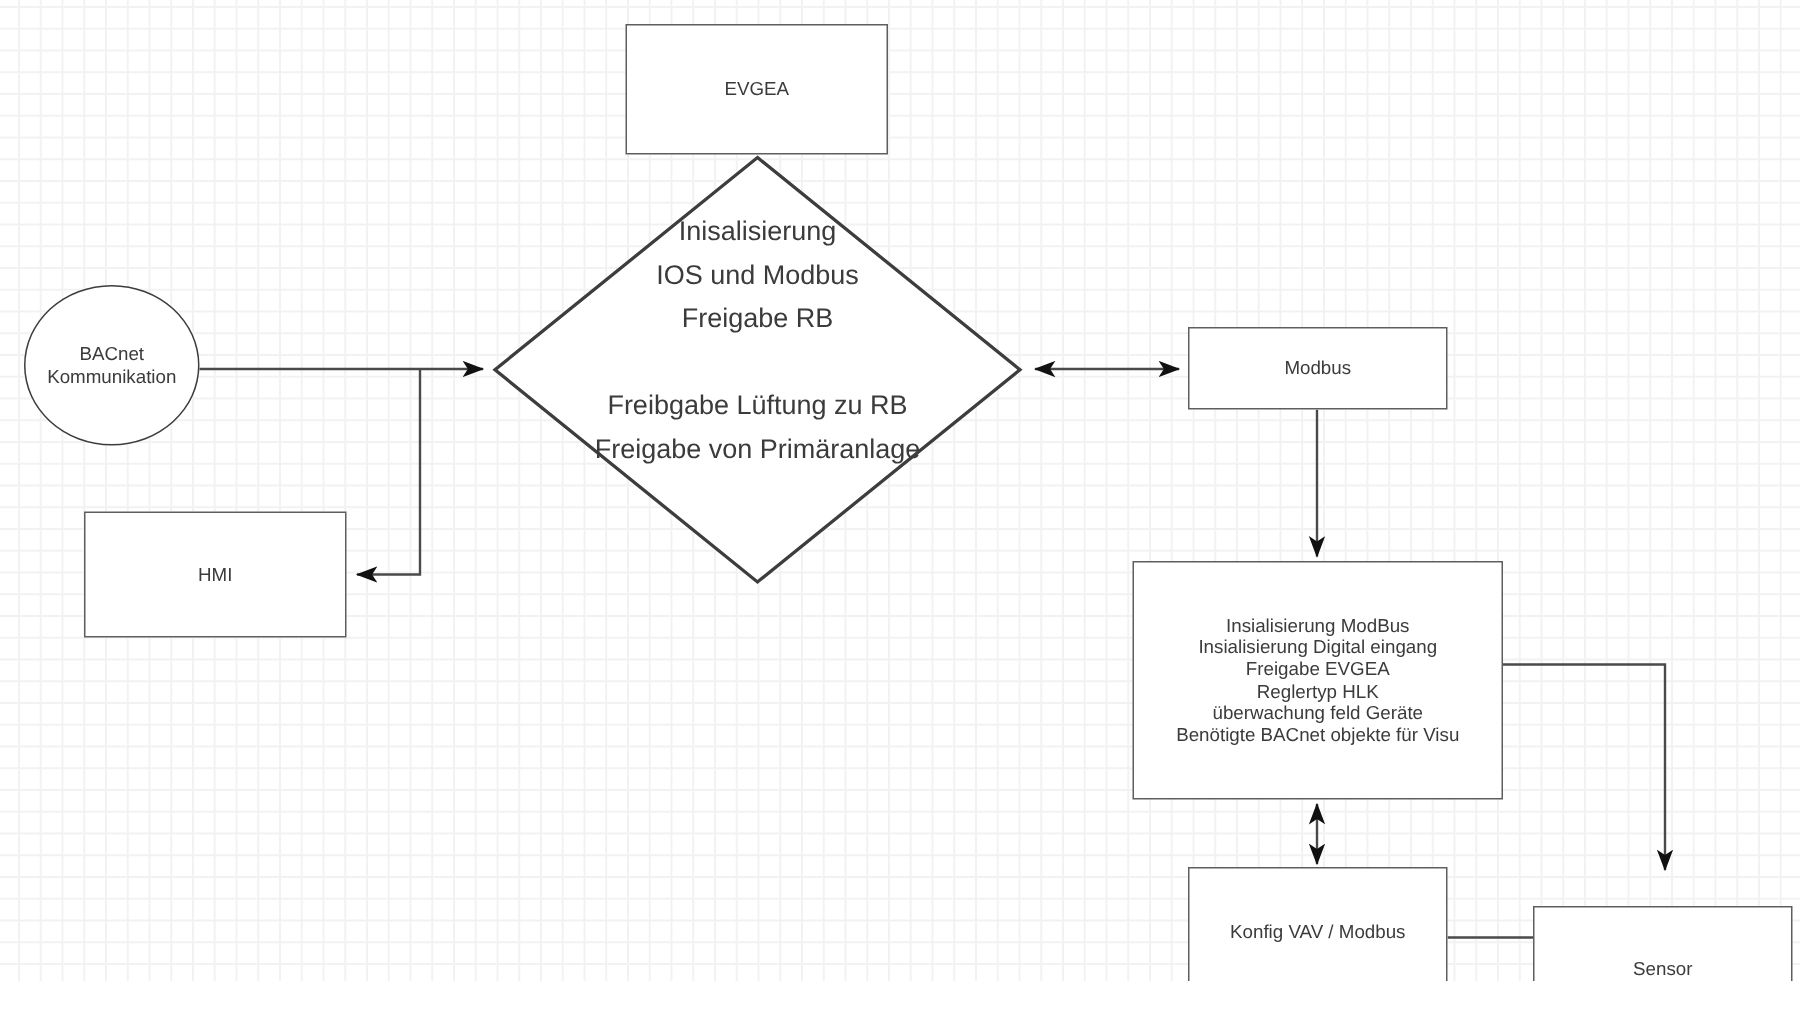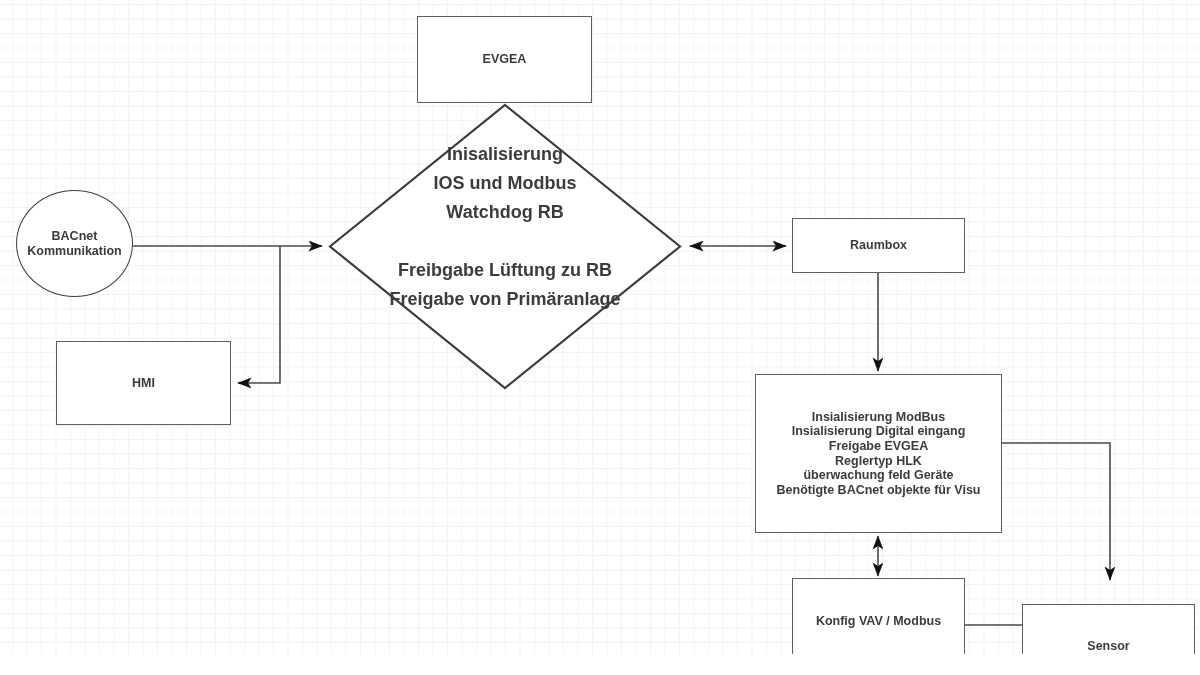--- a/index.html
+++ b/index.html
@@ -26,21 +26,20 @@
     background-size:
       14.5px 14.5px,
       14.5px 14.5px,
       58px 58px,
       58px 58px;
     background-position:
       12px 4px,
       12px 4px,
       12px 4px,
       12px 4px;
-    font-weight: bold;
   }
   #edges {
     position: absolute;
     left: 0;
     top: 0;
     width: 1200px;
     height: 675px;
     pointer-events: none;
   }
   .node {
@@ -149,27 +148,27 @@
   <div class="node box" style="left:56px; top:341px; width:175px; height:84px;">
     <span class="nodelabel">HMI</span>
   </div>
 
   <div class="diamond-wrap" style="left:328px; top:103px; width:354px; height:287px;">
     <svg class="diamond-shape" viewBox="0 0 354 287" preserveAspectRatio="none" xmlns="http://www.w3.org/2000/svg">
       <polygon points="177,2 352,143.5 177,285 2,143.5" fill="#ffffff" stroke="#3d3d3d" stroke-width="2.2"></polygon>
     </svg>
     <div class="diamond-label" style="top:41px;">Inisalisierung</div>
     <div class="diamond-label" style="top:70px;">IOS und Modbus</div>
-    <div class="diamond-label" style="top:99px;">Watchdog RB</div>
+    <div class="diamond-label" style="top:99px;">Freigabe RB</div>
     <div class="diamond-label" style="top:157px;">Freibgabe Lüftung zu RB</div>
     <div class="diamond-label" style="top:186px;">Freigabe von Primäranlage</div>
   </div>
 
   <div class="node box" style="left:792px; top:218px; width:173px; height:55px;">
-    <span class="nodelabel">Raumbox</span>
+    <span class="nodelabel">Modbus</span>
   </div>
 
   <div class="node box" style="left:755px; top:374px; width:247px; height:159px;">
     <span class="nodelabel multiline">Insialisierung ModBus
 Insialisierung Digital eingang
 Freigabe EVGEA
 Reglertyp HLK
 überwachung feld Geräte
 Benötigte BACnet objekte für Visu</span>
   </div>

